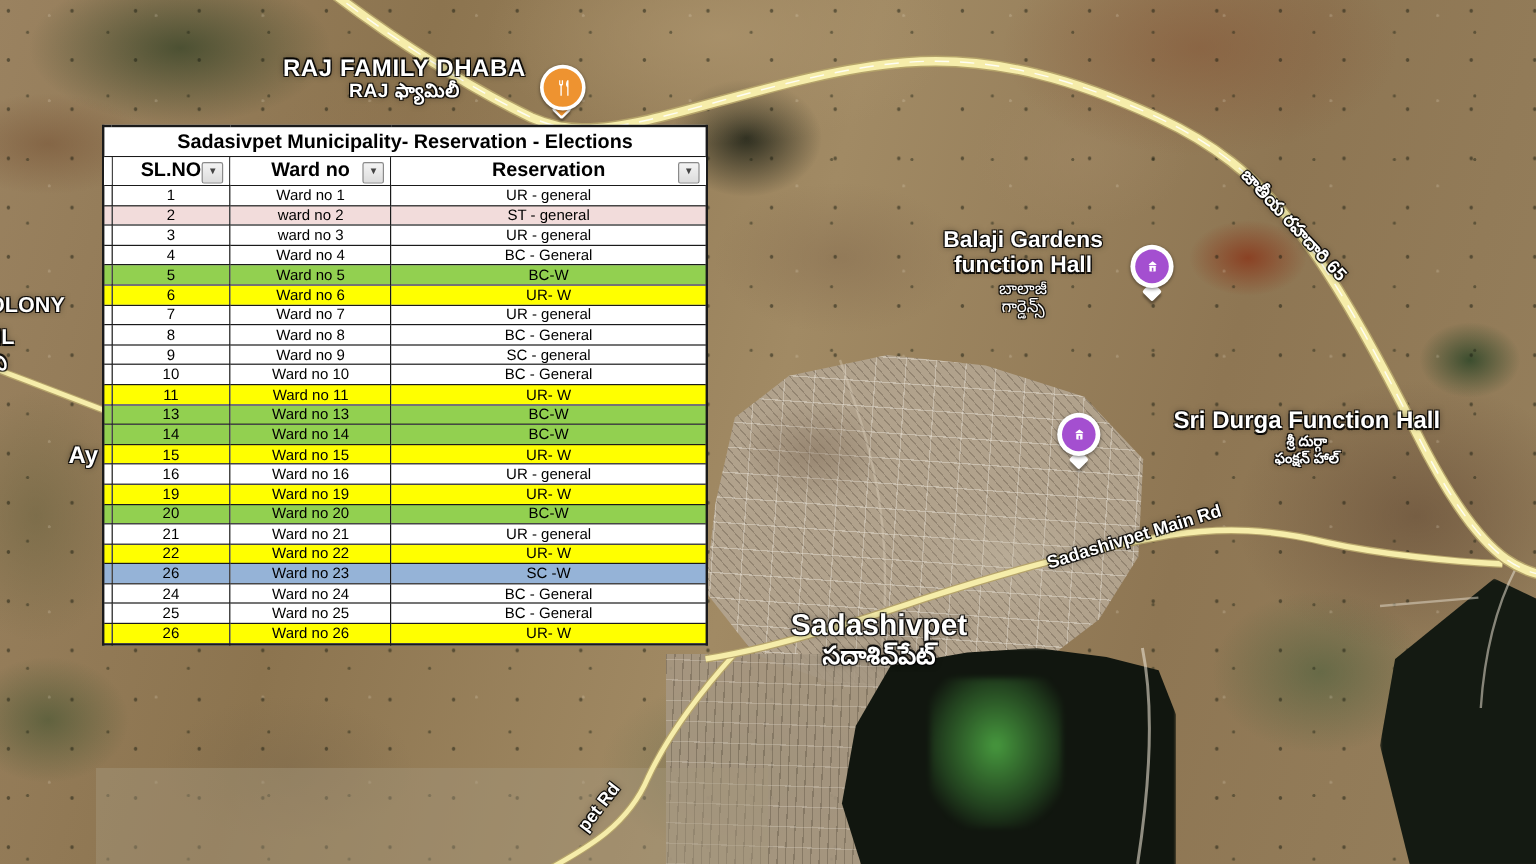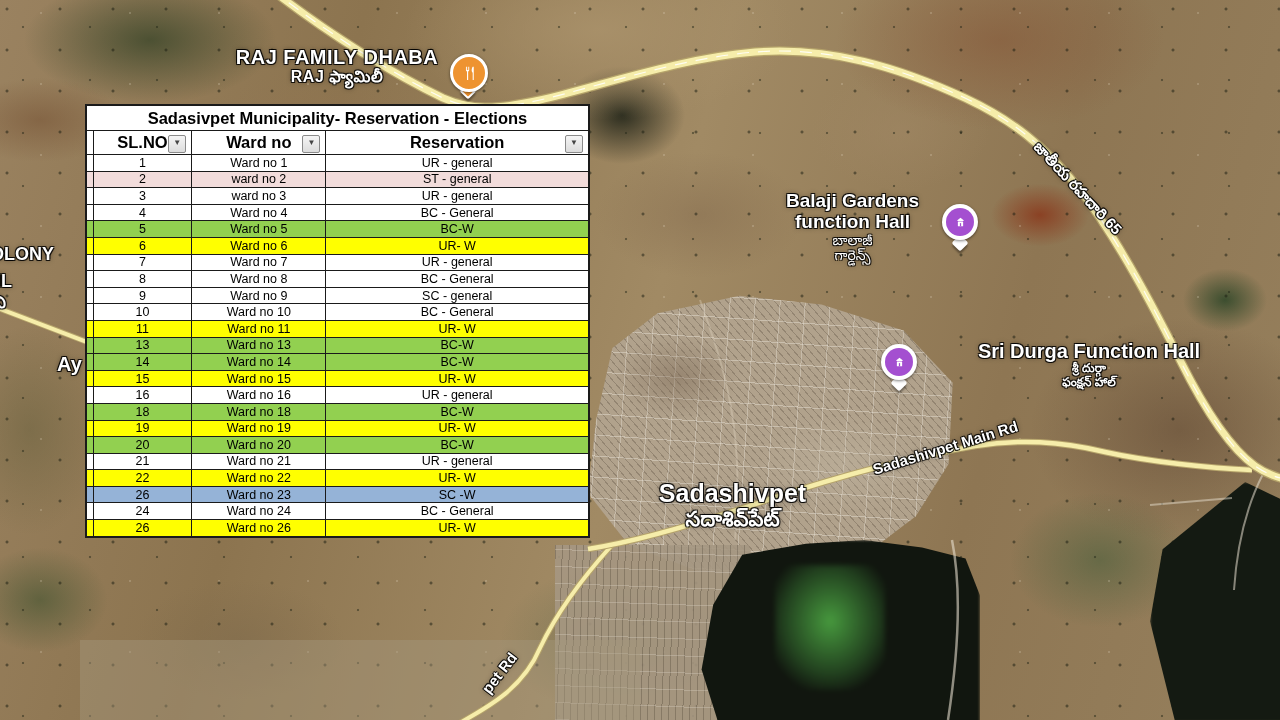--- a/index.html
+++ b/index.html
@@ -60,29 +60,29 @@
 
   
   .mlabel{position:absolute;color:#fff;font-weight:bold;text-align:center;z-index:20;line-height:1.12;
     text-shadow:-1px -1px 0 rgba(0,0,0,.8),1px -1px 0 rgba(0,0,0,.8),-1px 1px 0 rgba(0,0,0,.8),1px 1px 0 rgba(0,0,0,.8),0 0 5px rgba(0,0,0,.55);}
   .lbl-dhaba{left:232px;top:46px;width:210px;font-size:20px;letter-spacing:.5px;}
   .lbl-dhaba .tl{font-size:16px;}
   .lbl-balaji{left:770px;top:190px;width:165px;font-size:19px;}
   .lbl-balaji .tl{font-size:14px;font-weight:normal;}
   .lbl-durga{left:930px;top:340px;width:230px;font-size:20px;margin-left:44px;}
   .lbl-durga .tl{font-size:12px;}
-  .lbl-town{left:640px;top:479px;width:185px;font-size:25px;}
+  .lbl-town{left:640px;top:507px;width:185px;font-size:25px;}
   .lbl-town .tl{font-size:21px;}
   .lbl-mainrd{left:848px;top:440px;width:195px;font-size:15px;transform:rotate(-17deg);font-weight:bold;}
   .lbl-nh65{left:990px;top:180px;width:175px;font-size:15px;transform:rotate(47deg);}
   .lbl-petrd{left:455px;top:665px;width:90px;font-size:15px;transform:rotate(-52deg);}
   .lbl-colony{left:-10px;top:244px;width:70px;font-size:18px;text-align:left;}
   .lbl-ml{left:-14px;top:271px;width:40px;font-size:18px;text-align:left;}
   .lbl-tel-partial{left:-6px;top:293px;width:30px;font-size:17px;text-align:left;}
-  .lbl-ay{left:57px;top:353px;width:45px;font-size:20px;text-align:left;z-index:20;}
+  .lbl-ay{left:57px;top:369px;width:45px;font-size:20px;text-align:left;z-index:20;}
 
   .pin{position:absolute;z-index:22;width:38px;height:48px;margin:-44px 0 0 -19px;}
   .pin .balloon{position:absolute;left:1px;top:0;width:36px;height:36px;border-radius:50%;
     background:#fff;box-shadow:0 1px 3px rgba(0,0,0,.5);display:flex;align-items:center;justify-content:center;}
   .pin .tail{position:absolute;left:50%;top:33px;width:12px;height:12px;margin-left:-6px;
     background:#fff;transform:rotate(45deg);border-radius:2px;box-shadow:2px 2px 2px rgba(0,0,0,.35);}
   .pin .inner{width:28px;height:28px;border-radius:50%;display:flex;align-items:center;justify-content:center;z-index:2;}
   .pin-purple .inner{background:#a44fd0;}
   .pin-orange .balloon{background:#ee9330;border:3px solid #fff;width:32px;height:32px;left:1px;}
   .pin-orange .tail{background:#fff;top:31px;}
@@ -327,26 +327,20 @@
     </tr>
 
     <tr class="data-row fill-white">
       <td></td>
       <td>16</td>
       <td>Ward no 16</td>
       <td>UR - general</td>
     </tr>
 
 
-    <tr class="data-row fill-green">
-      <td></td>
-      <td>18</td>
-      <td>Ward no 18</td>
-      <td>BC-W</td>
-    </tr>
 
     <tr class="data-row fill-yellow">
       <td></td>
       <td>19</td>
       <td>Ward no 19</td>
       <td>UR- W</td>
     </tr>
 
     <tr class="data-row fill-green">
       <td></td>
@@ -376,20 +370,26 @@
       <td>SC -W</td>
     </tr>
 
     <tr class="data-row fill-white">
       <td></td>
       <td>24</td>
       <td>Ward no 24</td>
       <td>BC - General</td>
     </tr>
 
+    <tr class="data-row fill-white">
+      <td></td>
+      <td>25</td>
+      <td>Ward no 25</td>
+      <td>BC - General</td>
+    </tr>
 
     <tr class="data-row fill-yellow">
       <td></td>
       <td>26</td>
       <td>Ward no 26</td>
       <td>UR- W</td>
     </tr>
   </tbody>
   </table>
 

